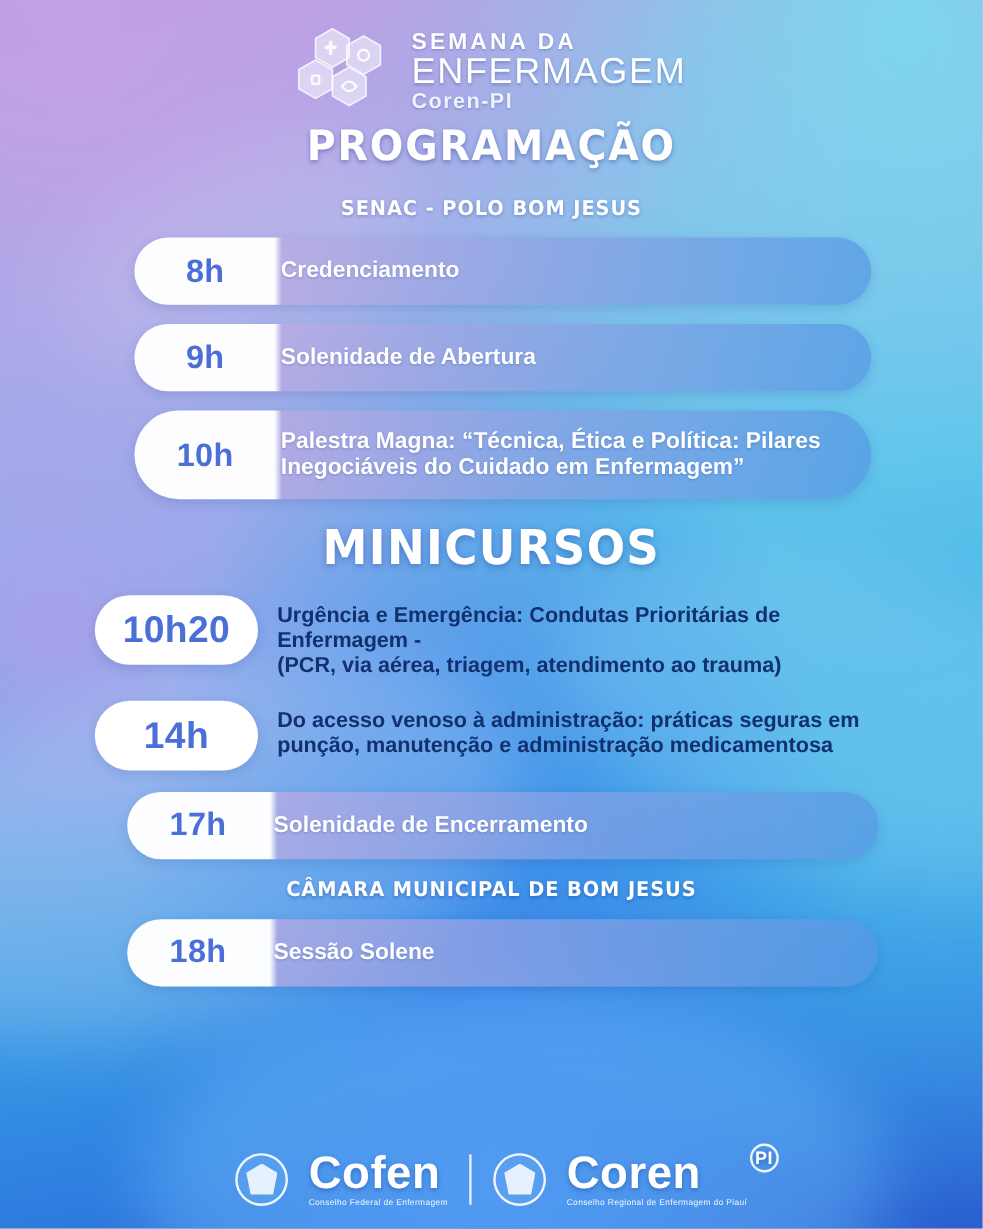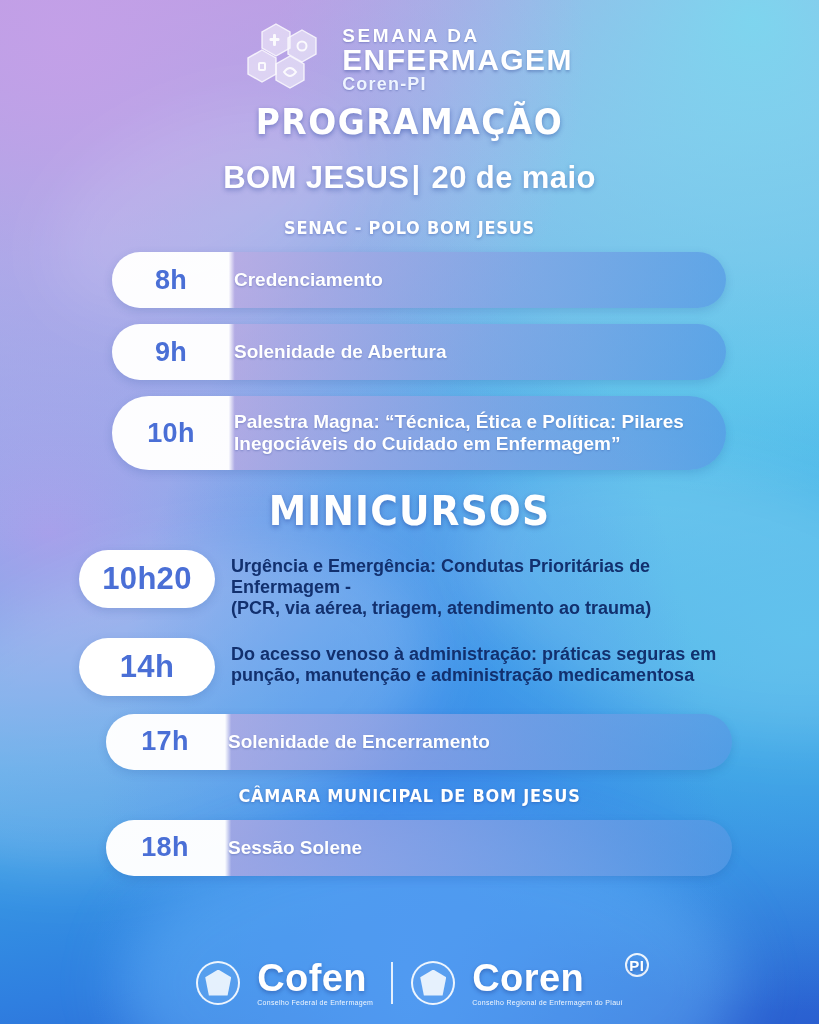--- a/index.html
+++ b/index.html
@@ -44,21 +44,21 @@
     gap: 10px;
     padding-top: 22px;
   }
   .hex-cluster { width: 86px; height: 74px; position: relative; opacity: 0.95; }
   .logo-text { text-align: left; color: #ffffff; line-height: 1.0; }
   .logo-l1 {
     font-size: 19px; font-weight: bold; letter-spacing: 2.6px;
     text-shadow: 0 1px 2px rgba(40,60,140,0.35);
   }
   .logo-l2 {
-    font-size: 30px; font-weight: bold; letter-spacing: 1.4px;
+    font-size: 30px; font-weight: normal; letter-spacing: 1.4px;
     text-shadow: 0 2px 3px rgba(40,60,140,0.35);
   }
   .logo-l3 {
     font-size: 18px; font-weight: bold; letter-spacing: 1.2px; color: #eef4ff;
     text-shadow: 0 1px 2px rgba(40,60,140,0.35);
   }
 
   .programacao {
     text-align: center;
     color: #ffffff;
@@ -277,23 +277,20 @@
       </div>
       <div class="logo-text">
         <div class="logo-l1">SEMANA DA</div>
         <div class="logo-l2">ENFERMAGEM</div>
         <div class="logo-l3">Coren-PI</div>
       </div>
     </div>
 
     <div class="programacao">PROGRAMAÇÃO</div>
 
-    <div class="city-line">
-      <span>BOM JESUS</span><span class="sep">|</span> <span>20 de maio</span>
-    </div>
 
     <div class="venue">SENAC - POLO BOM JESUS</div>
 
     <div class="rows">
 
       <div class="row pill h-1">
         <div class="time">8h</div>
         <div class="title">Credenciamento</div>
       </div>
 

